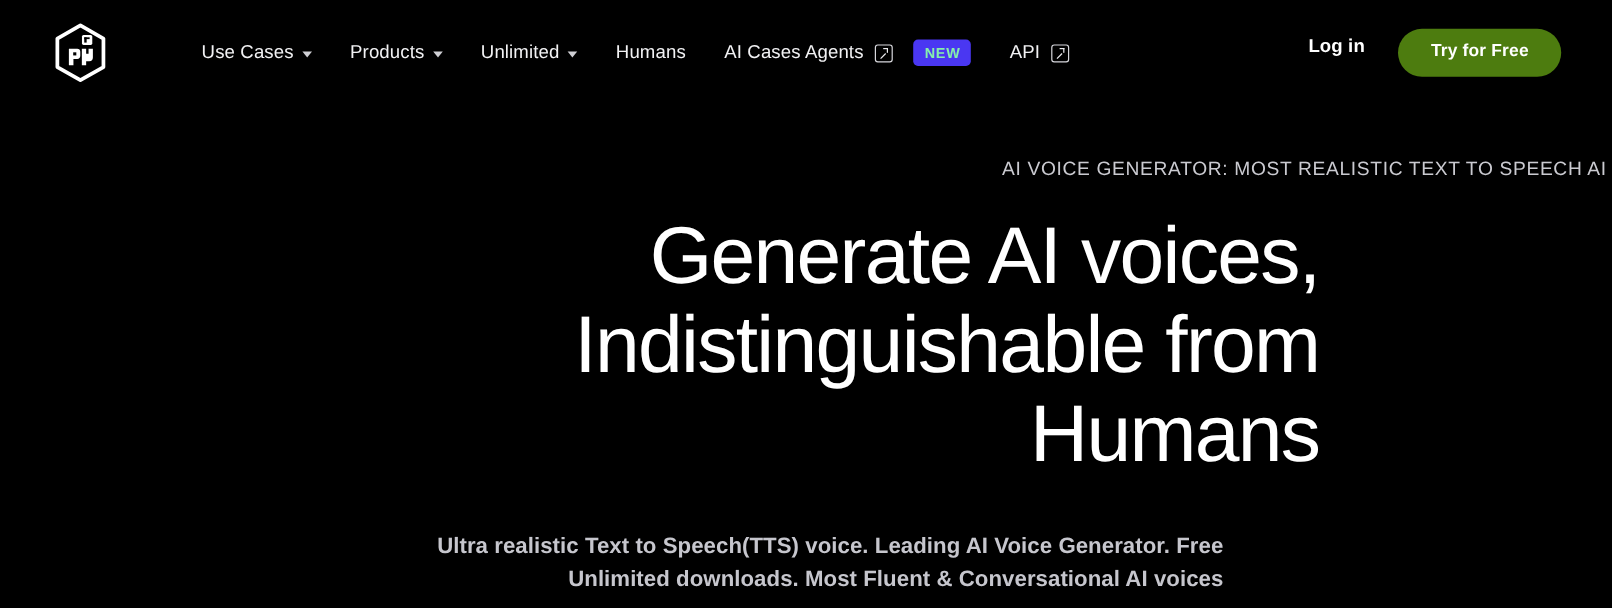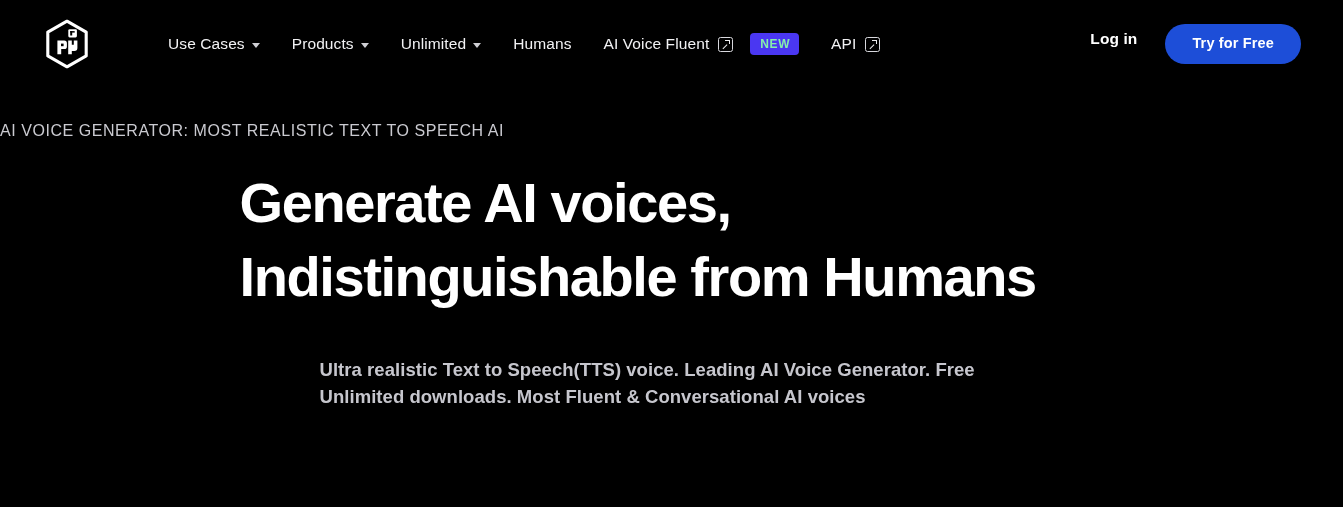--- a/index.html
+++ b/index.html
@@ -136,57 +136,57 @@
     color: #ffffff;
     font-size: 15.5px;
     font-weight: 700;
     letter-spacing: 0.1px;
     white-space: nowrap;
     cursor: pointer;
     padding: 6px 4px;
   }
 
   .cta-button {
-    background: #1d4ed8;
+    background: #4d7c0f;
     color: #ffffff;
     font-size: 14.5px;
     font-weight: 700;
     letter-spacing: 0.15px;
     border: none;
     border-radius: 999px;
     padding: 12px 27px;
     cursor: pointer;
     white-space: nowrap;
     font-family: "Liberation Sans", sans-serif;
     line-height: 1.1;
   }
 
   
   .hero {
     position: absolute;
-    top: 84px;
+    top: 95px;
     left: 0;
     width: 1339px;
-    text-align: left;
+    text-align: right;
   }
 
   .eyebrow {
     color: #cacad0;
     font-size: 16px;
     font-weight: 400;
     letter-spacing: 0.55px;
     margin: 0;
     padding-top: 37px;
     line-height: 1.25;
   }
 
   .hero-title {
     color: #ffffff;
-    font-size: 56px;
-    font-weight: 700;
+    font-size: 67px;
+    font-weight: 400;
     letter-spacing: -1.4px;
     line-height: 74px;
     margin: 0;
     padding-top: 25px;
     max-width: 860px;
     margin-left: auto;
     margin-right: auto;
   }
 
   .hero-sub {
@@ -239,21 +239,21 @@
       <div class="nav-item">
         <span>Unlimited</span>
         <span class="caret"></span>
       </div>
 
       <div class="nav-item">
         <span>Humans</span>
       </div>
 
       <div class="nav-item">
-        <span>AI Voice Fluent</span>
+        <span>AI Cases Agents</span>
         <span class="ext-icon"></span>
         <span class="badge-new">NEW</span>
       </div>
 
       <div class="nav-item">
         <span>API</span>
         <span class="ext-icon"></span>
       </div>
 
     </nav>

